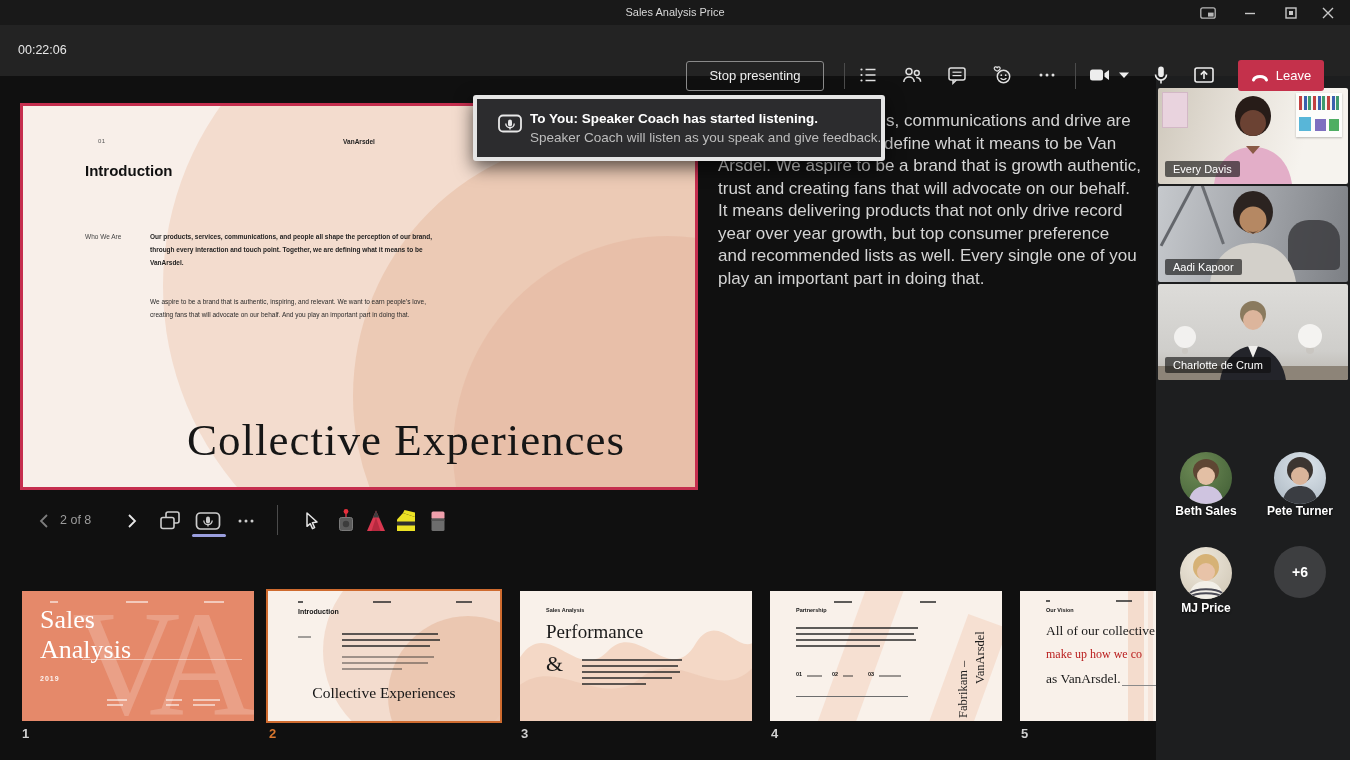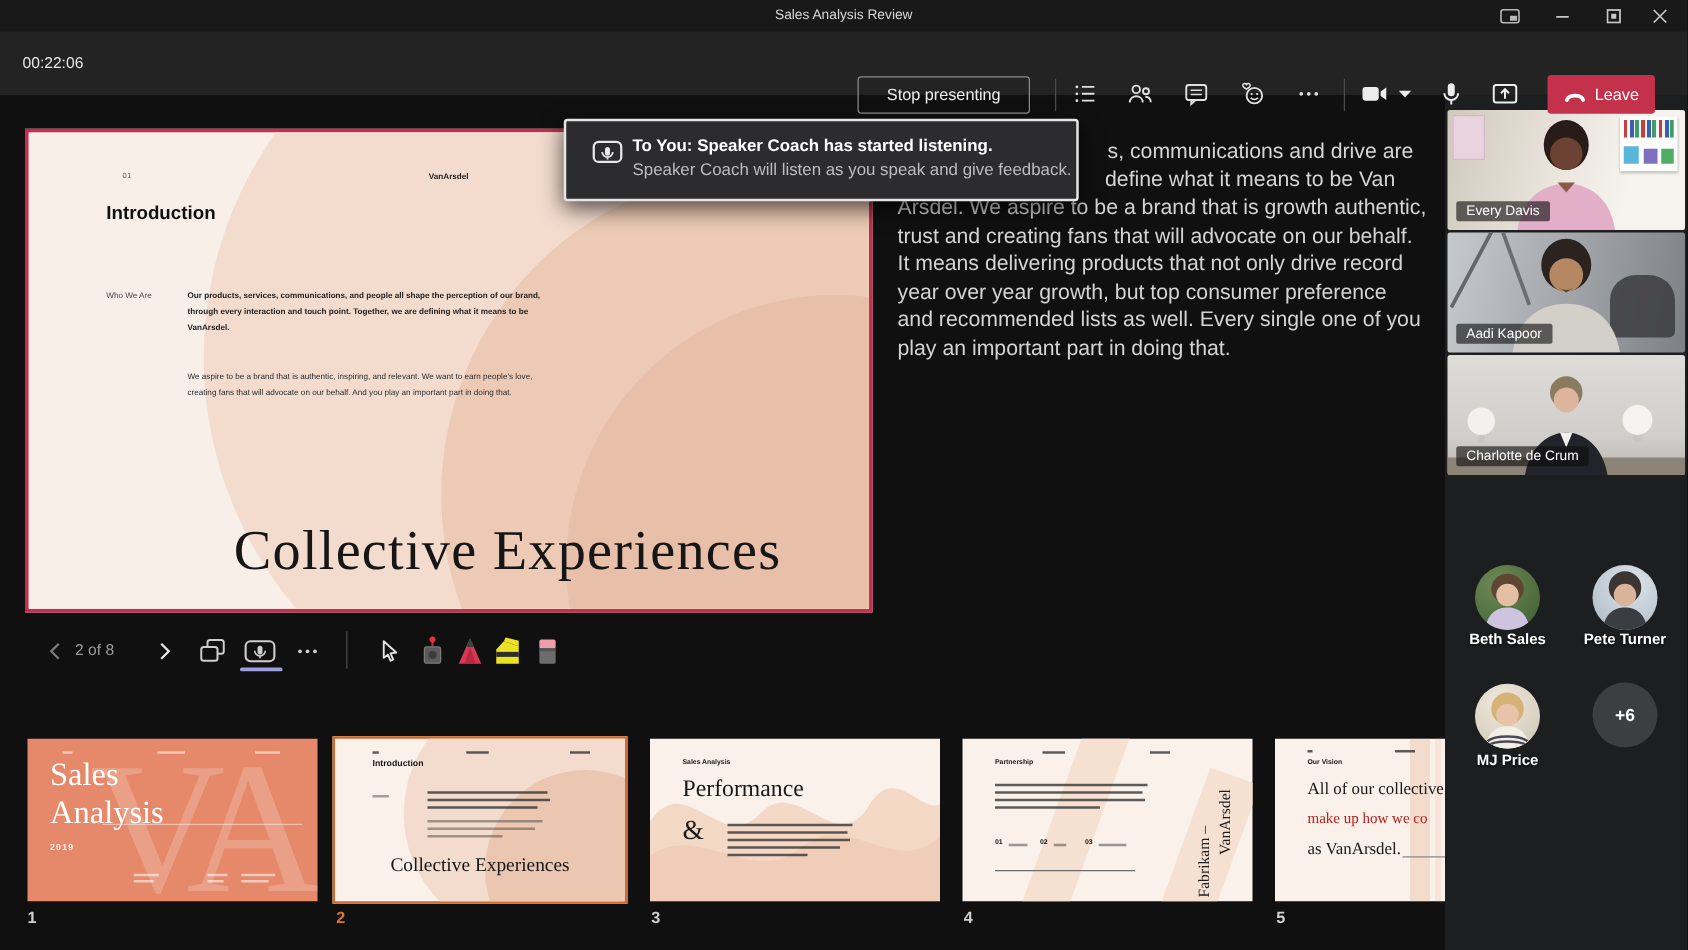--- a/index.html
+++ b/index.html
@@ -31,21 +31,21 @@
   .vtile { left:2px; width:190px; height:96px; border-radius:2px; overflow:hidden; cursor:pointer; }
   .vname { position:absolute; left:7px; bottom:7px; background:rgba(15,15,15,.62); color:#fff;
            font-size:11px; padding:2px 8px; border-radius:2px; white-space:nowrap; }
   .avatar { width:52px; height:52px; border-radius:50%; overflow:hidden; cursor:pointer; }
   .avlabel { width:110px; text-align:center; color:#fff; font-size:12px; font-weight:700;
              text-shadow:0 1px 2px rgba(0,0,0,.9); }
   #overflow-badge { width:52px; height:52px; border-radius:50%; background:#3d3e40; color:#fff;
              font-size:14px; font-weight:700; display:flex; align-items:center; justify-content:center; cursor:pointer; }
 
   
-  #toast { left:451px; top:95px; width:412px; height:66px; background:#2c2c2e; border:2px solid #e5e5e5;
+  #toast { left:473px; top:95px; width:412px; height:66px; background:#2c2c2e; border:4px solid #e5e5e5;
            border-radius:3px; box-shadow:0 6px 18px rgba(0,0,0,.65); z-index:50; cursor:pointer; }
   #toast .t-title { position:absolute; left:53px; top:12px; font-size:13.5px; font-weight:700; color:#fff; white-space:nowrap; }
   #toast .t-sub   { position:absolute; left:53px; top:31px; font-size:13.5px; color:#bdbdbd; white-space:nowrap; }
 
   
   #slide-frame { left:20px; top:103px; width:678px; height:387px; border:3px solid #c52e4e; background:#f8efe9; z-index:5; }
   #slide { position:relative; width:672px; height:381px; overflow:hidden; background:#f8efe9; }
   .circ { position:absolute; border-radius:50%; }
   #slide .s01   { left:75px; top:32px;  font-size:6px; color:#555; letter-spacing:.5px; }
   #slide .brand { left:0; right:0; top:32px; text-align:center; font-size:6.5px; font-weight:700; color:#222; }
@@ -76,21 +76,21 @@
   #thumb2 { left:266px; top:589px; width:236px; height:134px; border:2px solid #cf6b2f; }
 
   .serif { font-family:"Liberation Serif", serif; }
 </style>
 </head>
 <body>
 
 <div id="app">
 
   <div id="titlebar" class="abs">
-    <div class="title">Sales Analysis Review</div>
+    <div class="title">Sales Analysis Price</div>
     <div class="winbtn abs" style="left:1198px">
       <svg width="16" height="14" viewBox="0 0 20 17">
           <rect x="1" y="2" width="18" height="13" rx="2.5" fill="none" stroke="#b8b8b8" stroke-width="1.6"></rect>
           <rect x="10" y="8" width="7" height="5" fill="#b8b8b8"></rect>
         </svg>
     </div>
     <div class="winbtn abs" style="left:1240px">
       <svg width="12" height="12" viewBox="0 0 12 12">
           <line x1="1" y1="6.5" x2="11" y2="6.5" stroke="#c8c8c8" stroke-width="1.4"></line>
         </svg>

